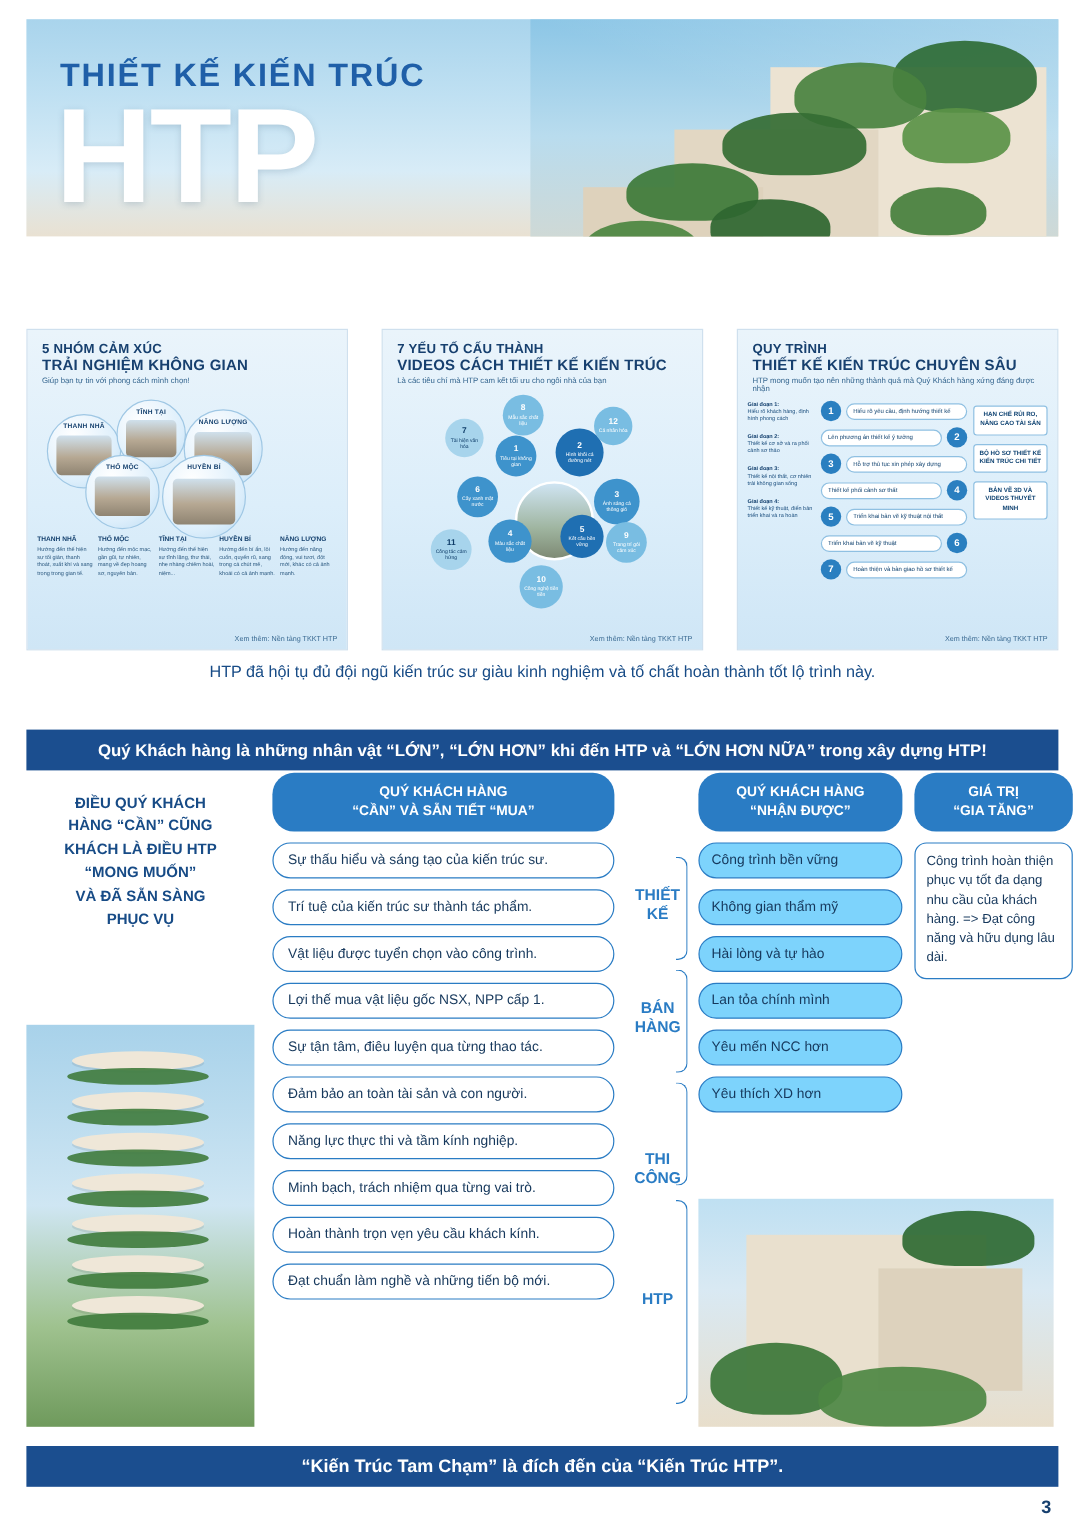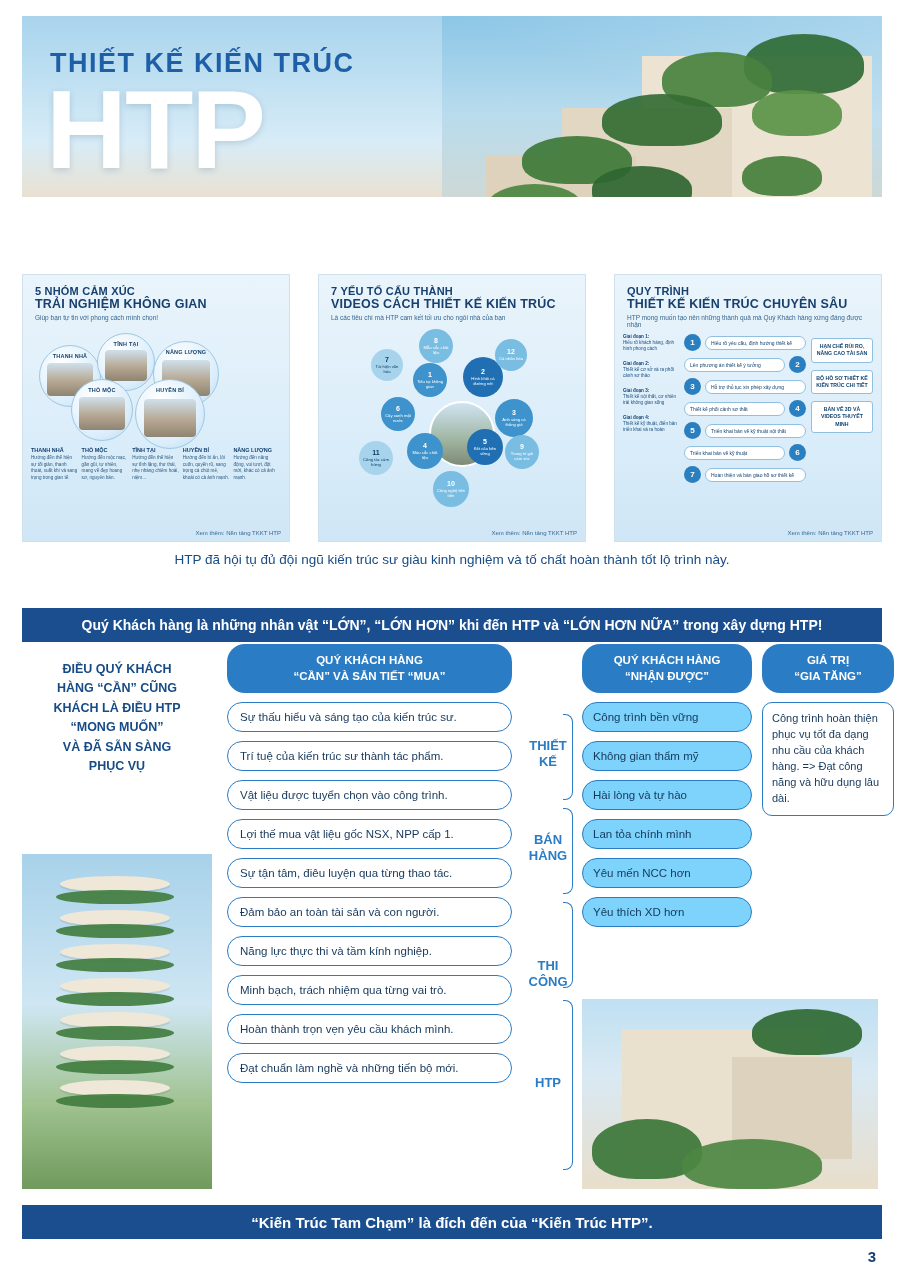--- a/index.html
+++ b/index.html
@@ -428,21 +428,21 @@
         <div>“CẦN” VÀ SẴN TIẾT “MUA”</div>
       </div>
       <div class="need-item">Sự thấu hiểu và sáng tạo của kiến trúc sư.</div>
       <div class="need-item">Trí tuệ của kiến trúc sư thành tác phẩm.</div>
       <div class="need-item">Vật liệu được tuyển chọn vào công trình.</div>
       <div class="need-item">Lợi thế mua vật liệu gốc NSX, NPP cấp 1.</div>
       <div class="need-item">Sự tận tâm, điêu luyện qua từng thao tác.</div>
       <div class="need-item">Đảm bảo an toàn tài sản và con người.</div>
       <div class="need-item">Năng lực thực thi và tầm kính nghiệp.</div>
       <div class="need-item">Minh bạch, trách nhiệm qua từng vai trò.</div>
-      <div class="need-item">Hoàn thành trọn vẹn yêu cầu khách mình.</div>
+      <div class="need-item">Hoàn thành trọn vẹn yêu cầu khách kính.</div>
       <div class="need-item">Đạt chuẩn làm nghề và những tiến bộ mới.</div>
     </div>
 
     <div class="col-group">
       <div class="brace" style="top:14px;height:86px;"></div>
       <div class="grp" style="top:38px;">
         <span>THIẾT KẾ</span>
       </div>
       <div class="brace" style="top:108px;height:86px;"></div>
       <div class="grp" style="top:132px;">

